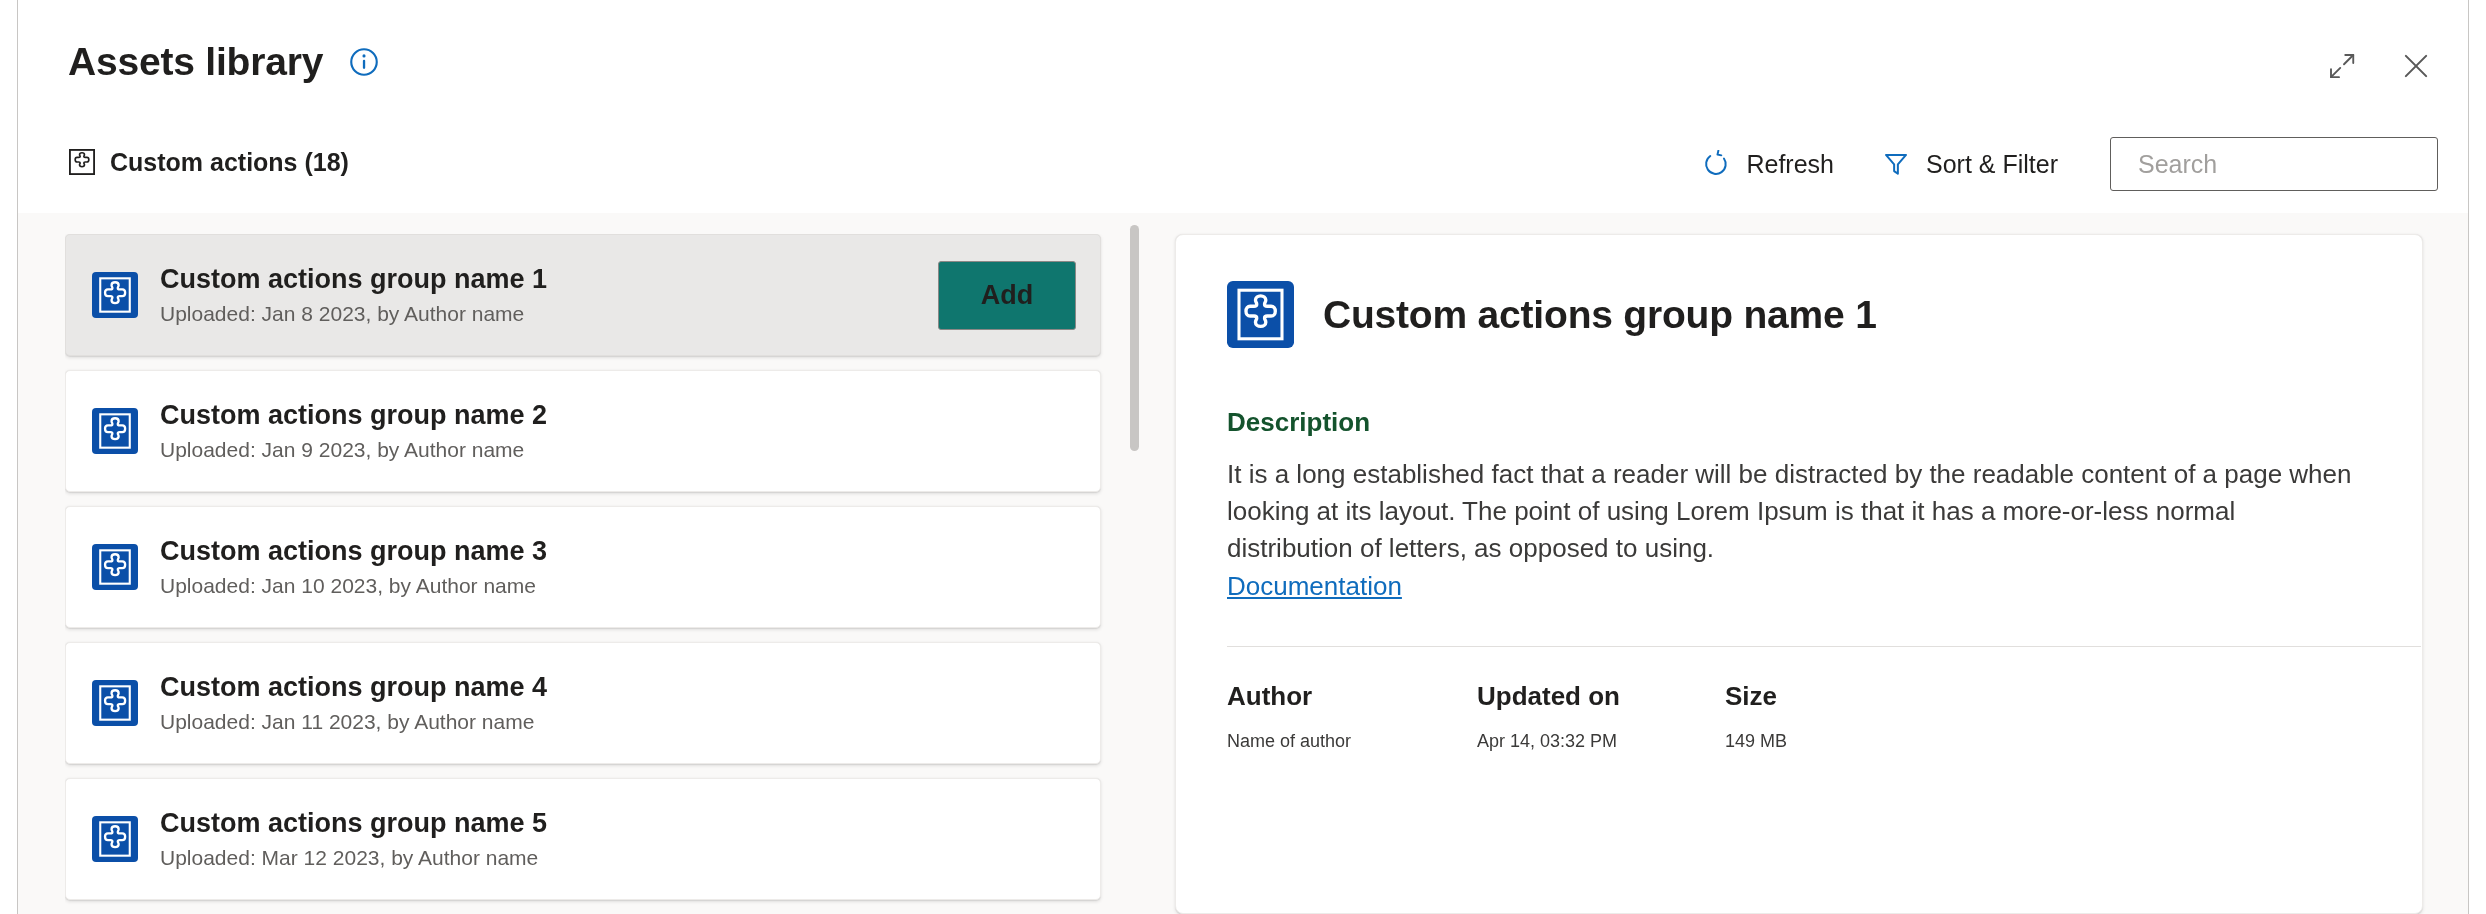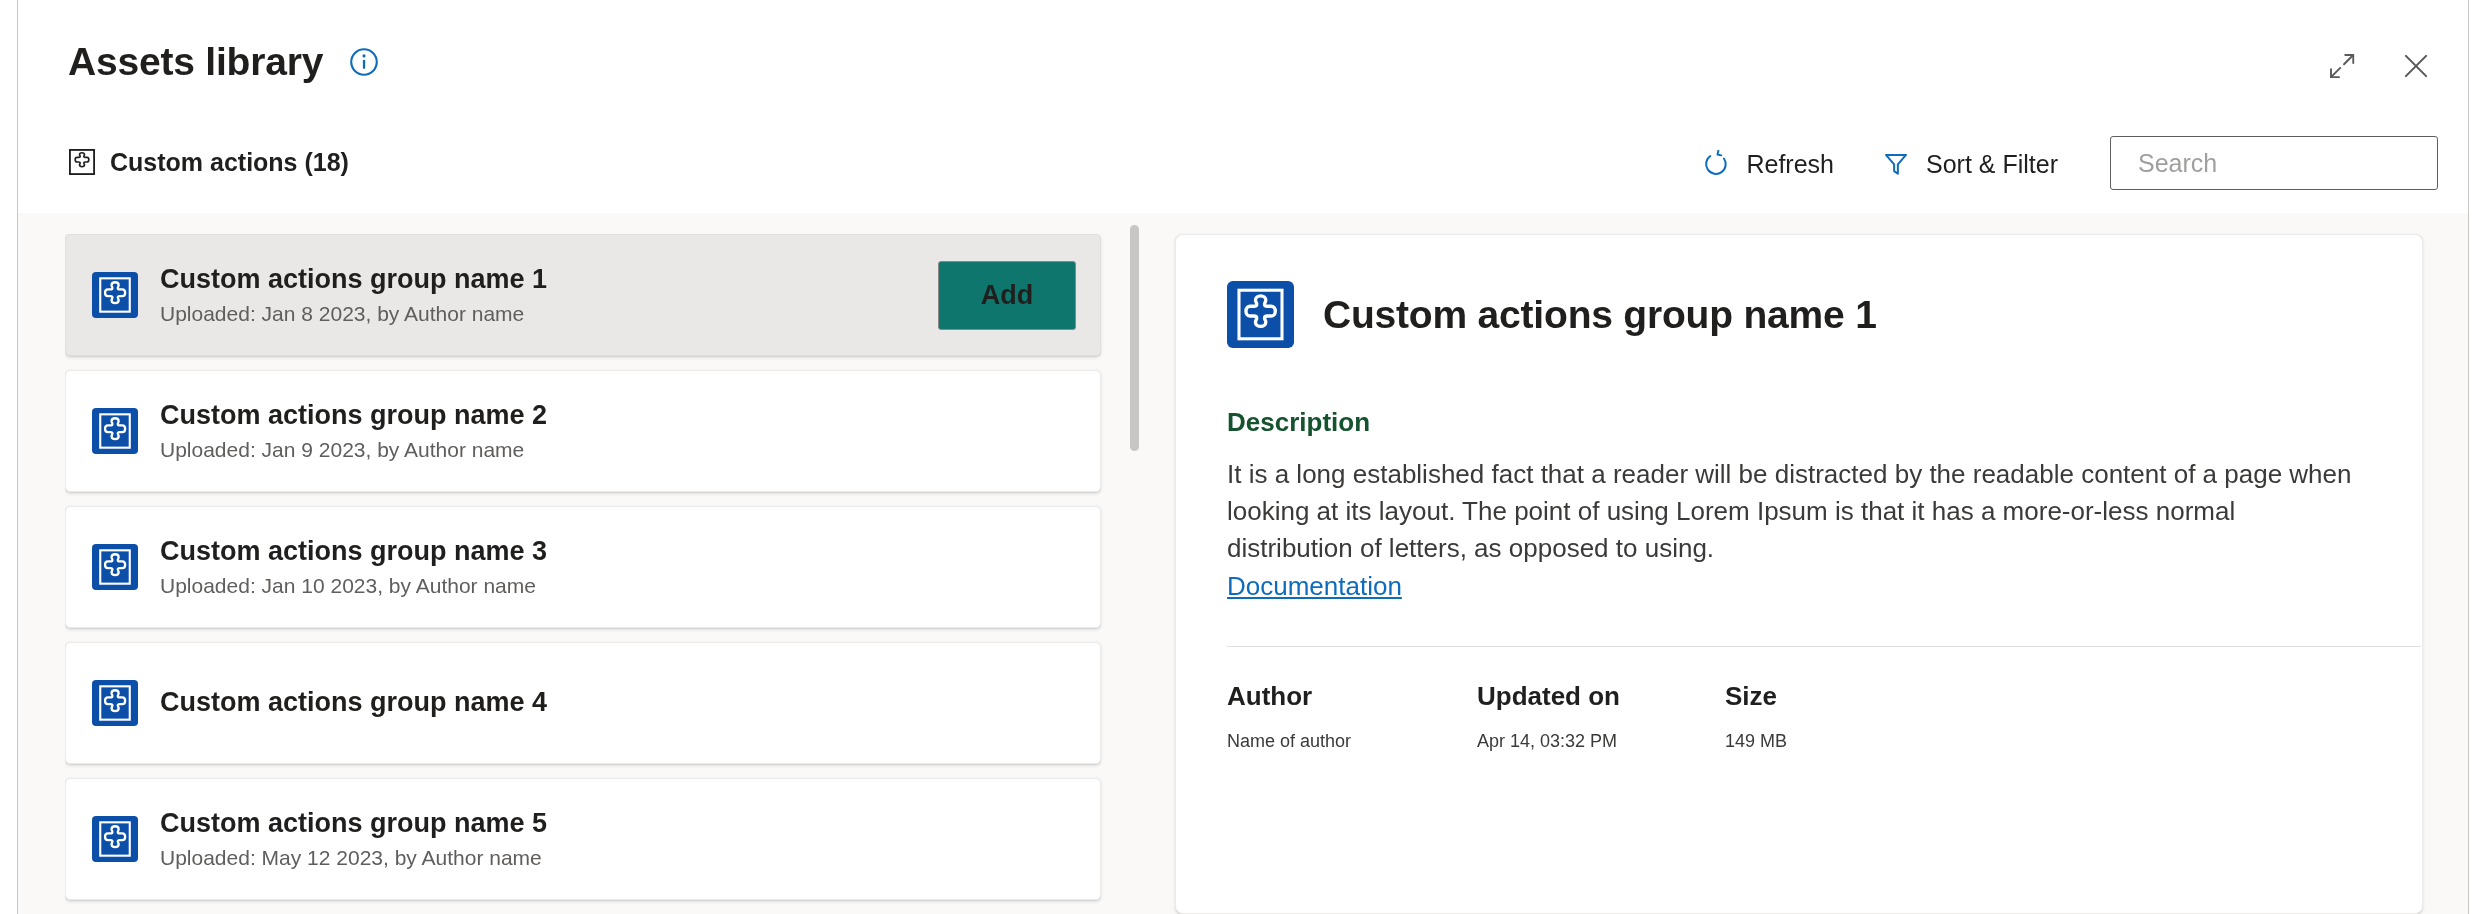--- a/index.html
+++ b/index.html
@@ -94,21 +94,21 @@
     font-weight: 600;
     color: #201f1e;
     line-height: 1;
   }
 
   #toolbar {
     position: absolute;
     right: 30px;
     top: 136px;
     display: flex;
-    align-items: flex-start;
+    align-items: center;
     gap: 0px;
   }
 
   .cmd-btn {
     display: flex;
     align-items: center;
     gap: 16px;
     height: 56px;
     padding: 0 24px;
     background: transparent;
@@ -436,33 +436,34 @@
         <div class="list-card">
           <span style="display:flex;flex:0 0 46px;">
     <svg class="card-icon" viewBox="0 0 48 48">
       <rect x="0" y="0" width="48" height="48" rx="4.2" fill="#0b4fa8"></rect>
       <rect x="8.6" y="6.6" width="30.8" height="34.8" stroke="#ffffff" stroke-width="2.2" fill="none"></rect>
       <path d="M20.4 13.7 c0-1.8 1.6-3.0 3.7-3.0 s3.7 1.2 3.7 3.0 c0 1.4 -0.9 1.8 -0.9 2.9 c0 1.0 0.8 1.5 1.9 1.5 h2.8 c1.8 0 3.0 1.5 3.0 3.5 c0 2.0 -1.2 3.5 -3.0 3.5 h-2.8 c-1.1 0 -1.9 0.5 -1.9 1.5 c0 1.1 0.9 1.5 0.9 2.9 c0 1.8 -1.6 3.0 -3.7 3.0 s-3.7 -1.2 -3.7 -3.0 c0 -1.4 0.9 -1.8 0.9 -2.9 c0 -1.0 -0.8 -1.5 -1.9 -1.5 h-2.8 c-1.8 0 -3.0 -1.5 -3.0 -3.5 c0 -2.0 1.2 -3.5 3.0 -3.5 h2.8 c1.1 0 1.9 -0.5 1.9 -1.5 c0 -1.1 -0.9 -1.5 -0.9 -2.9 z" stroke="#ffffff" stroke-width="2.4" fill="none" stroke-linejoin="round"></path>
     </svg>
           </span>
        <div class="card-text">
          <div class="card-title">Custom actions group name 4</div>
+         <div class="card-sub">Uploaded: Jan 11 2023, by Author name</div>
        </div>
         </div>
         <div class="list-card">
           <span style="display:flex;flex:0 0 46px;">
     <svg class="card-icon" viewBox="0 0 48 48">
       <rect x="0" y="0" width="48" height="48" rx="4.2" fill="#0b4fa8"></rect>
       <rect x="8.6" y="6.6" width="30.8" height="34.8" stroke="#ffffff" stroke-width="2.2" fill="none"></rect>
       <path d="M20.4 13.7 c0-1.8 1.6-3.0 3.7-3.0 s3.7 1.2 3.7 3.0 c0 1.4 -0.9 1.8 -0.9 2.9 c0 1.0 0.8 1.5 1.9 1.5 h2.8 c1.8 0 3.0 1.5 3.0 3.5 c0 2.0 -1.2 3.5 -3.0 3.5 h-2.8 c-1.1 0 -1.9 0.5 -1.9 1.5 c0 1.1 0.9 1.5 0.9 2.9 c0 1.8 -1.6 3.0 -3.7 3.0 s-3.7 -1.2 -3.7 -3.0 c0 -1.4 0.9 -1.8 0.9 -2.9 c0 -1.0 -0.8 -1.5 -1.9 -1.5 h-2.8 c-1.8 0 -3.0 -1.5 -3.0 -3.5 c0 -2.0 1.2 -3.5 3.0 -3.5 h2.8 c1.1 0 1.9 -0.5 1.9 -1.5 c0 -1.1 -0.9 -1.5 -0.9 -2.9 z" stroke="#ffffff" stroke-width="2.4" fill="none" stroke-linejoin="round"></path>
     </svg>
           </span>
        <div class="card-text">
          <div class="card-title">Custom actions group name 5</div>
-         <div class="card-sub">Uploaded: May 12 2023, by Author name</div>
+         <div class="card-sub">Uploaded: Mar 12 2023, by Author name</div>
        </div>
         </div>
       </div>
 
     <div id="list-scrollbar">
       <div id="list-scroll-thumb"></div>
     </div>
 
     <div id="detail-panel">
 

